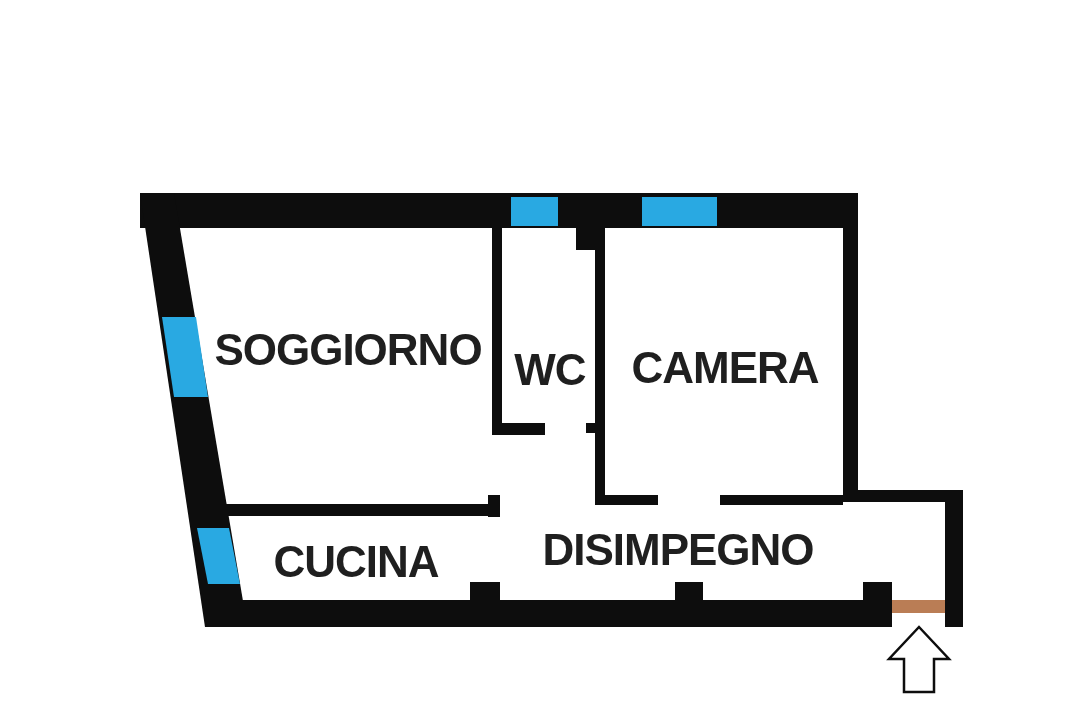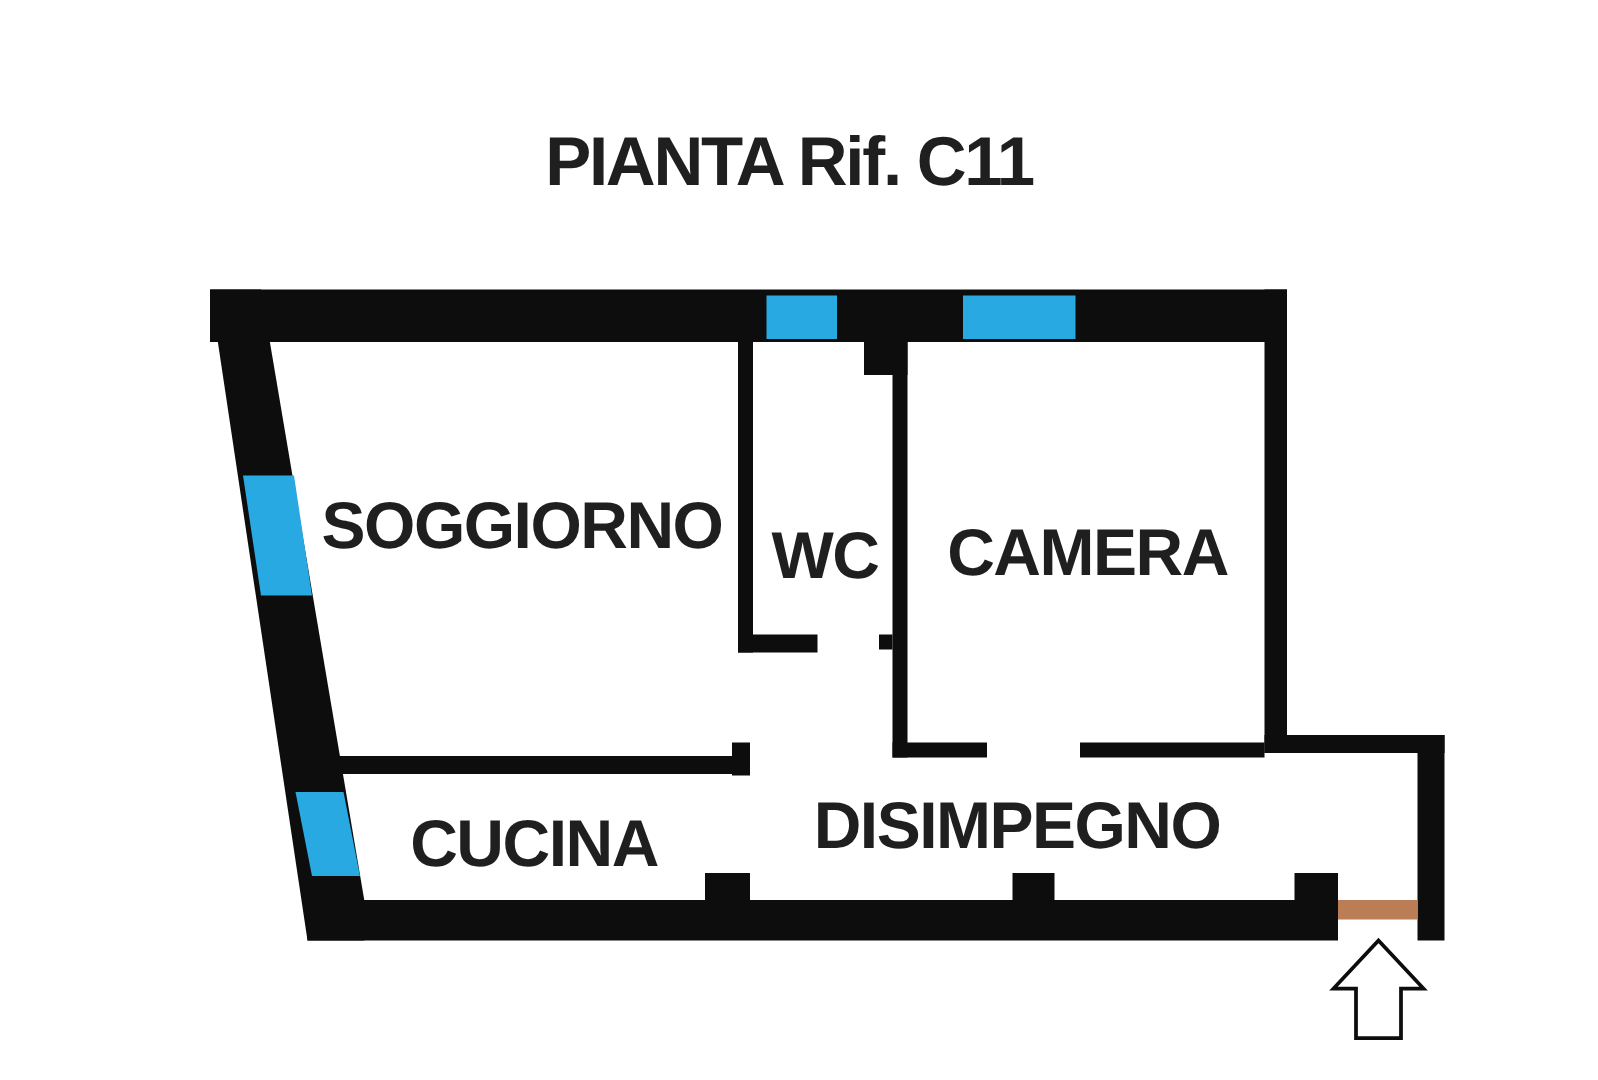--- a/index.html
+++ b/index.html
@@ -35,21 +35,20 @@
     font-size: 44px;
     letter-spacing: -1px;
     text-anchor: middle;
   }
 </style>
 </head>
 <body>
 
 <div class="canvas">
 
-  <div class="plan-title">PIANTA Rif. C11</div>
 
   <svg class="plan" width="1065" height="720" viewBox="0 0 1065 720">
 
     <g fill="#0d0d0d">
       <rect x="140" y="193" width="718" height="35"></rect>
       <polygon points="140,193 174,193 243,601 243,627 205,627"></polygon>
       <rect x="205" y="600" width="687" height="27"></rect>
       <rect x="843" y="490" width="120" height="12"></rect>
       <rect x="945" y="490" width="18" height="137"></rect>
       <rect x="843" y="193" width="15" height="309"></rect>

